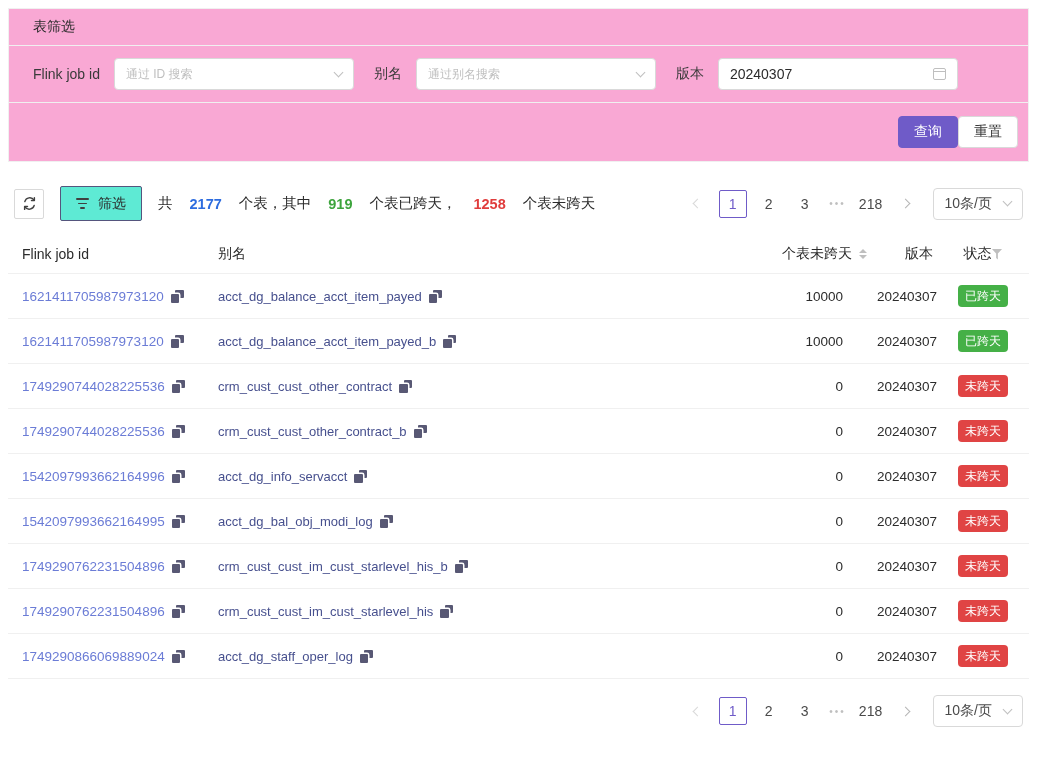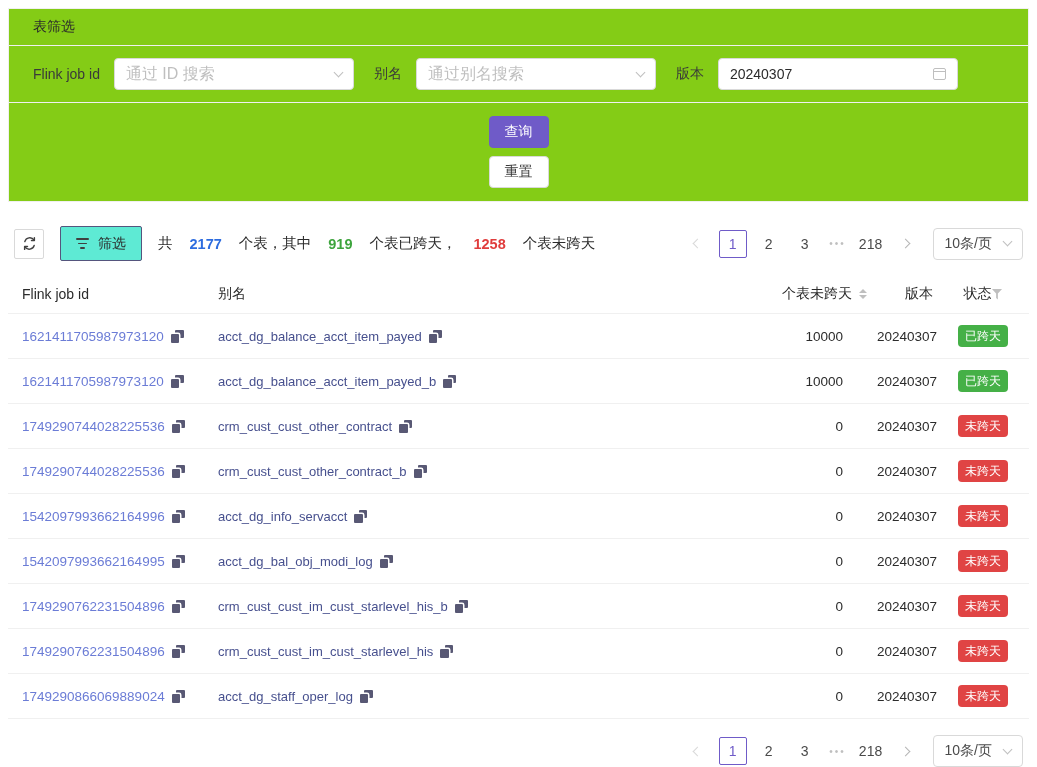--- a/index.html
+++ b/index.html
@@ -20,39 +20,39 @@
   *{box-sizing:border-box;margin:0;padding:0;}
   html,body{background:#fff;}
   body{
     width:1037px;height:767px;overflow:hidden;
     font-family:"Liberation Sans","DejaVu Sans",sans-serif;
     color:var(--text);font-size:14px;
   }
   .page{padding:8px;}
 
   
-  .filter-card{border:1px solid var(--divider);background:#84cc16;}
+  .filter-card{border:1px solid var(--divider);background:#f9a8d4;}
   .card-header{padding:9px 24px;border-bottom:1px solid var(--divider);font-size:14px;color:#2b2b2b;}
   .card-filters{display:flex;align-items:center;gap:20px;padding:12px 24px;border-bottom:1px solid var(--divider);}
   .field{display:flex;align-items:center;gap:14px;}
   .field > label{font-size:14px;color:#3a3a3a;white-space:nowrap;}
   .select,.date-input{
     display:flex;align-items:center;justify-content:space-between;
     width:240px;height:32px;border:1px solid var(--border);border-radius:4px;
     padding:0 11px;background:#fff;cursor:pointer;
   }
-  .placeholder{color:var(--muted);font-size:16px;}
+  .placeholder{color:var(--muted);font-size:12px;}
   .date-value{color:#2b2b2b;font-size:14px;}
   .chevron-down{
     width:7px;height:7px;border-right:1.4px solid var(--muted);border-bottom:1.4px solid var(--muted);
     transform:rotate(45deg);display:inline-block;margin-top:-4px;flex:none;
   }
   .calendar-icon{width:13px;height:12px;border:1.4px solid var(--muted);border-radius:2px;position:relative;flex:none;}
   .calendar-icon::before{content:"";position:absolute;top:1.5px;left:0;right:0;height:1.4px;background:var(--muted);}
-  .card-actions{display:flex;justify-content:flex-end;align-items:center;gap:8px;padding:13px 10px;flex-direction:column;}
+  .card-actions{display:flex;justify-content:flex-end;align-items:center;gap:0;padding:13px 10px;}
   .btn{height:32px;padding:0 15px;font-size:14px;border-radius:4px;border:1px solid var(--border);background:#fff;color:#3a3a3a;cursor:pointer;font-family:inherit;}
   .btn-primary{background:var(--primary);border-color:var(--primary);color:#fff;}
 
   
   .toolbar{display:flex;align-items:center;gap:16px;margin:24px 6px 10px 6px;}
   .icon-btn{width:30px;height:30px;border:1px solid var(--border);border-radius:2px;background:#fff;display:flex;align-items:center;justify-content:center;cursor:pointer;color:#404040;}
   .filter-btn{display:flex;align-items:center;gap:9px;height:35px;padding:0 15px;background:#5eead4;
     border:1.5px solid #55557d;border-radius:2px;font-size:14px;color:#2a2a2a;cursor:pointer;font-family:inherit;}
   .filter-lines-icon{display:inline-flex;flex-direction:column;align-items:center;gap:2.5px;}
   .filter-lines-icon i{display:block;height:1.8px;background:#404040;border-radius:1px;}

